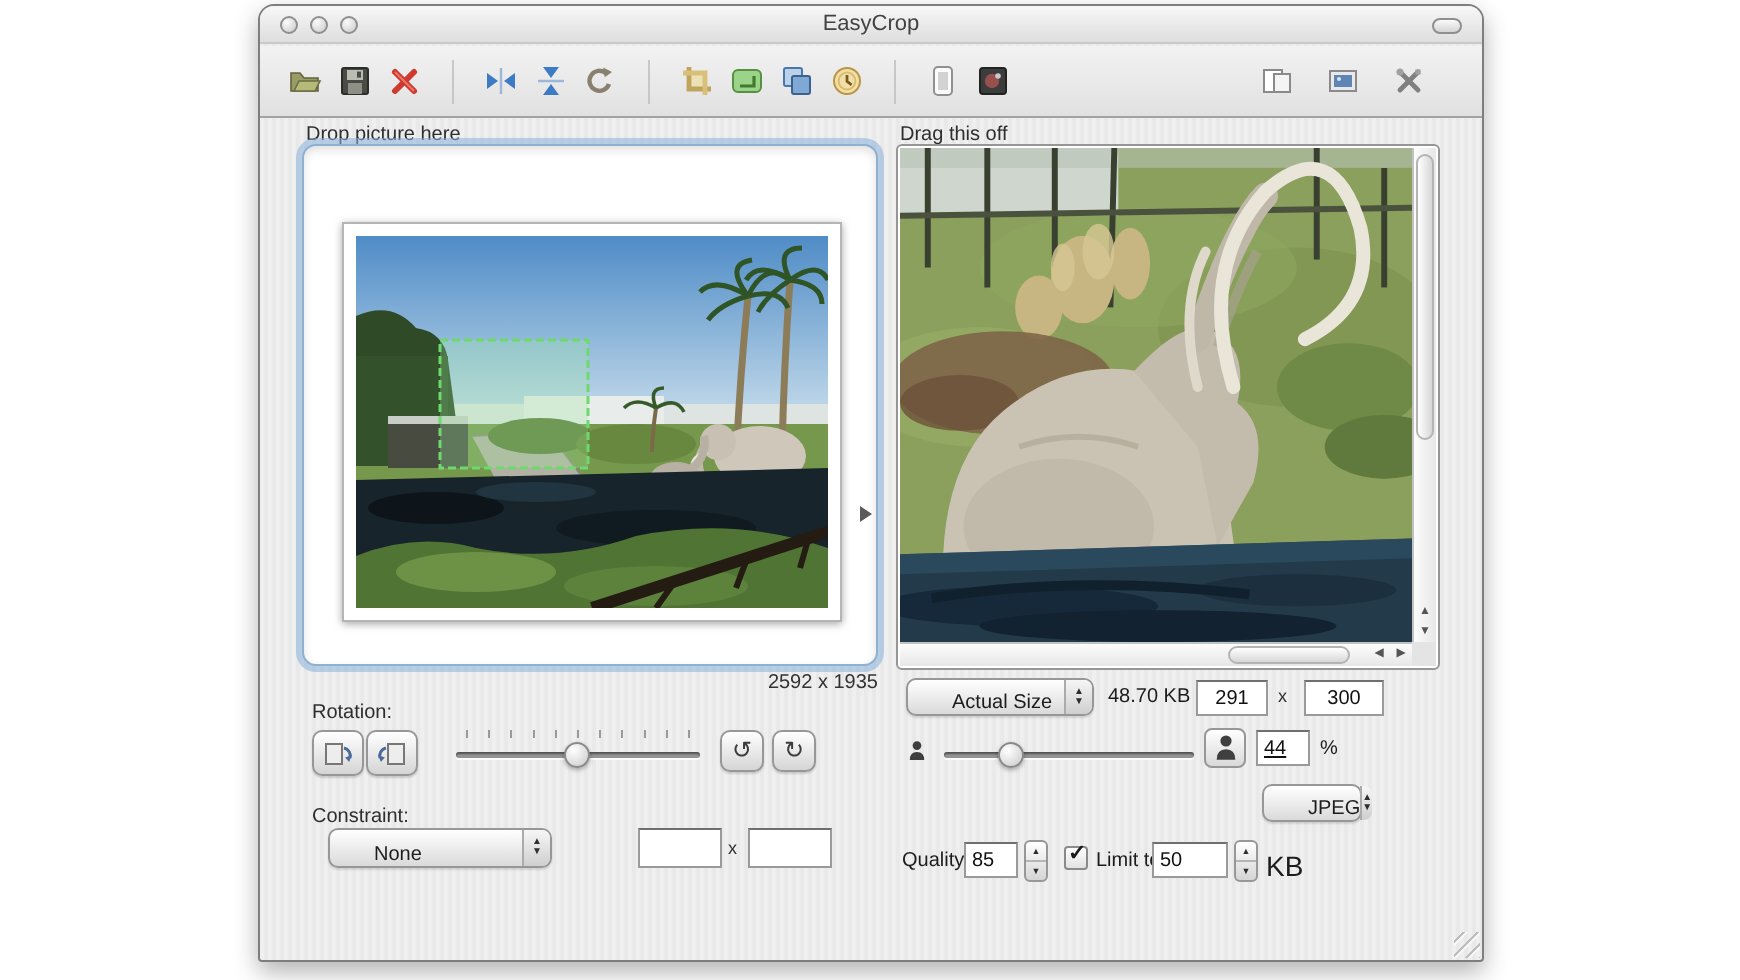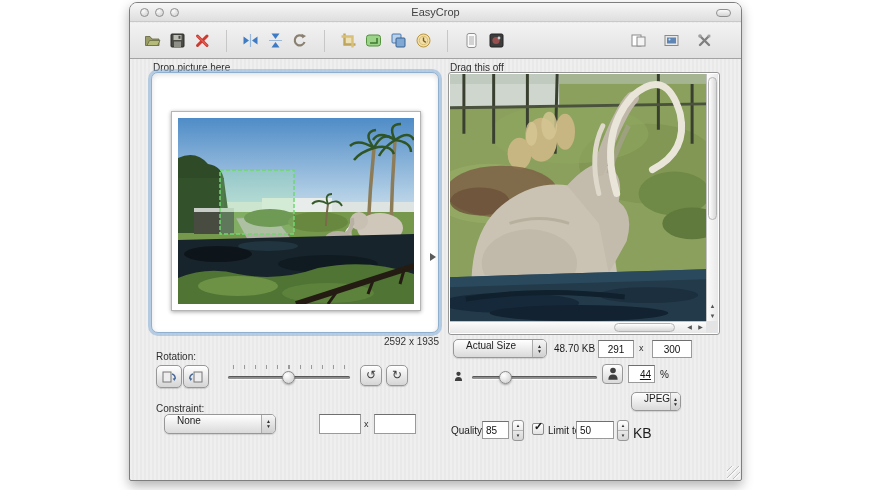--- a/index.html
+++ b/index.html
@@ -65,22 +65,22 @@
     background:repeating-linear-gradient(90deg,#9a9a9a 0 1px,transparent 1px 11.1px); }
   .track { position:absolute; left:0; right:0; top:14px; height:3px; background:#949494;
     border-radius:2px; box-shadow:inset 0 1px 1px rgba(0,0,0,.45), 0 1px 0 #fbfbfb; }
   .thumb { position:absolute; width:13px; height:13px; border-radius:50%;
     background:radial-gradient(circle at 35% 30%,#ffffff,#c9c9c9); border:1px solid #8a8a8a;
     box-shadow:0 1px 2px rgba(0,0,0,.3); top:9px; }
   .slider-rot .thumb { left:54px; }
 
   .cons-label { position:absolute; left:26px; top:344px; font-size:10px; color:#2e2e2e; }
   .popup { position:absolute; height:20px; border:1px solid #979797; border-radius:5px;
-    background:linear-gradient(#ffffff,#dadada); display:flex; align-items:flex-start;
-    font-size:10px; color:#1c1c1c; padding-left:12px; box-shadow:0 1px 1px rgba(0,0,0,.12); }
+    background:linear-gradient(#ffffff,#dadada); display:flex; align-items:flex-end;
+    font-size:10px; color:#1c1c1c; padding-left:22px; box-shadow:0 1px 1px rgba(0,0,0,.12); }
   .popup .pop-arrows { margin-left:auto; width:14px; align-self:stretch;
     border-left:1px solid #ababab; border-radius:0 4px 4px 0;
     background:linear-gradient(#f6f6f6,#cfcfcf); display:flex; flex-direction:column;
     align-items:center; justify-content:center; font-size:5px; line-height:5px; color:#2e2e2e; }
   .popup.constraint { left:34px; top:355px; width:112px; }
 
   .field { position:absolute; height:20px; border:1px solid #9a9a9a; border-top-color:#6f6f6f;
     background:#fff; font-size:10px; font-family:"Liberation Sans",sans-serif; color:#111;
     padding:0 3px; outline:none; }
   .dimfield1 { left:189px; top:355px; width:42px; }
@@ -115,21 +115,21 @@
   .cropw { left:468px; top:281px; width:36px; height:18px; text-align:center; }
   .x2 { position:absolute; left:509px; top:284px; font-size:9px; color:#2e2e2e; }
   .croph { left:522px; top:281px; width:40px; height:18px; text-align:center; }
 
   .person-sm { position:absolute; left:324px; top:309px; }
   .zoom-slider { position:absolute; left:342px; top:303px; width:125px; height:26px; }
   .zoom-slider .thumb { left:27px; }
   .person-box { position:absolute; left:472px; top:305px; width:21px; height:20px;
     border:1px solid #979797; border-radius:4px; background:linear-gradient(#ffffff,#d9d9d9);
     display:flex; align-items:center; justify-content:center; }
-  .zoomval { left:498px; top:306px; width:27px; height:18px; text-align:right;text-decoration:underline; }
+  .zoomval { left:498px; top:306px; width:27px; height:18px; text-align:left;text-decoration:underline; }
   .pct { position:absolute; left:530px; top:310px; font-size:10px; color:#1c1c1c; }
 
   .fname { left:321px; top:333px; width:133px; height:19px; }
   .popup.format { left:501px; top:333px; width:50px; height:19px; }
 
   .qlabel { position:absolute; left:321px; top:366px; font-size:10px; color:#1c1c1c; }
   .qval { left:352px; top:362px; width:27px; height:18px; text-align:left; }
   .stepper { position:absolute; top:361px; width:12px; height:21px; border:1px solid #979797;
     border-radius:3px; background:linear-gradient(#ffffff,#d5d5d5); display:flex;
     flex-direction:column; }

